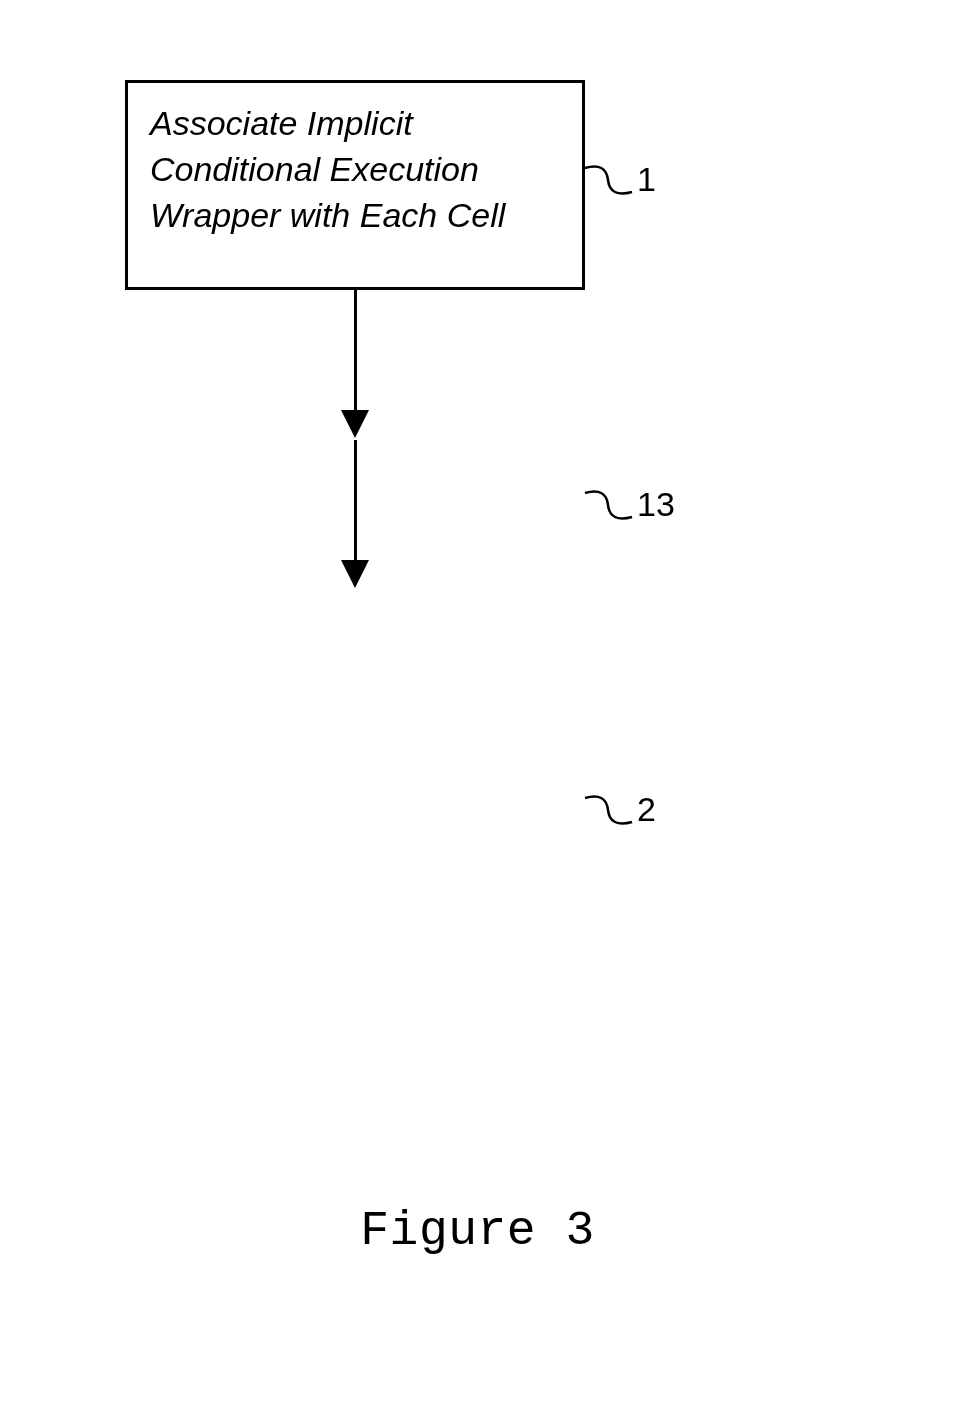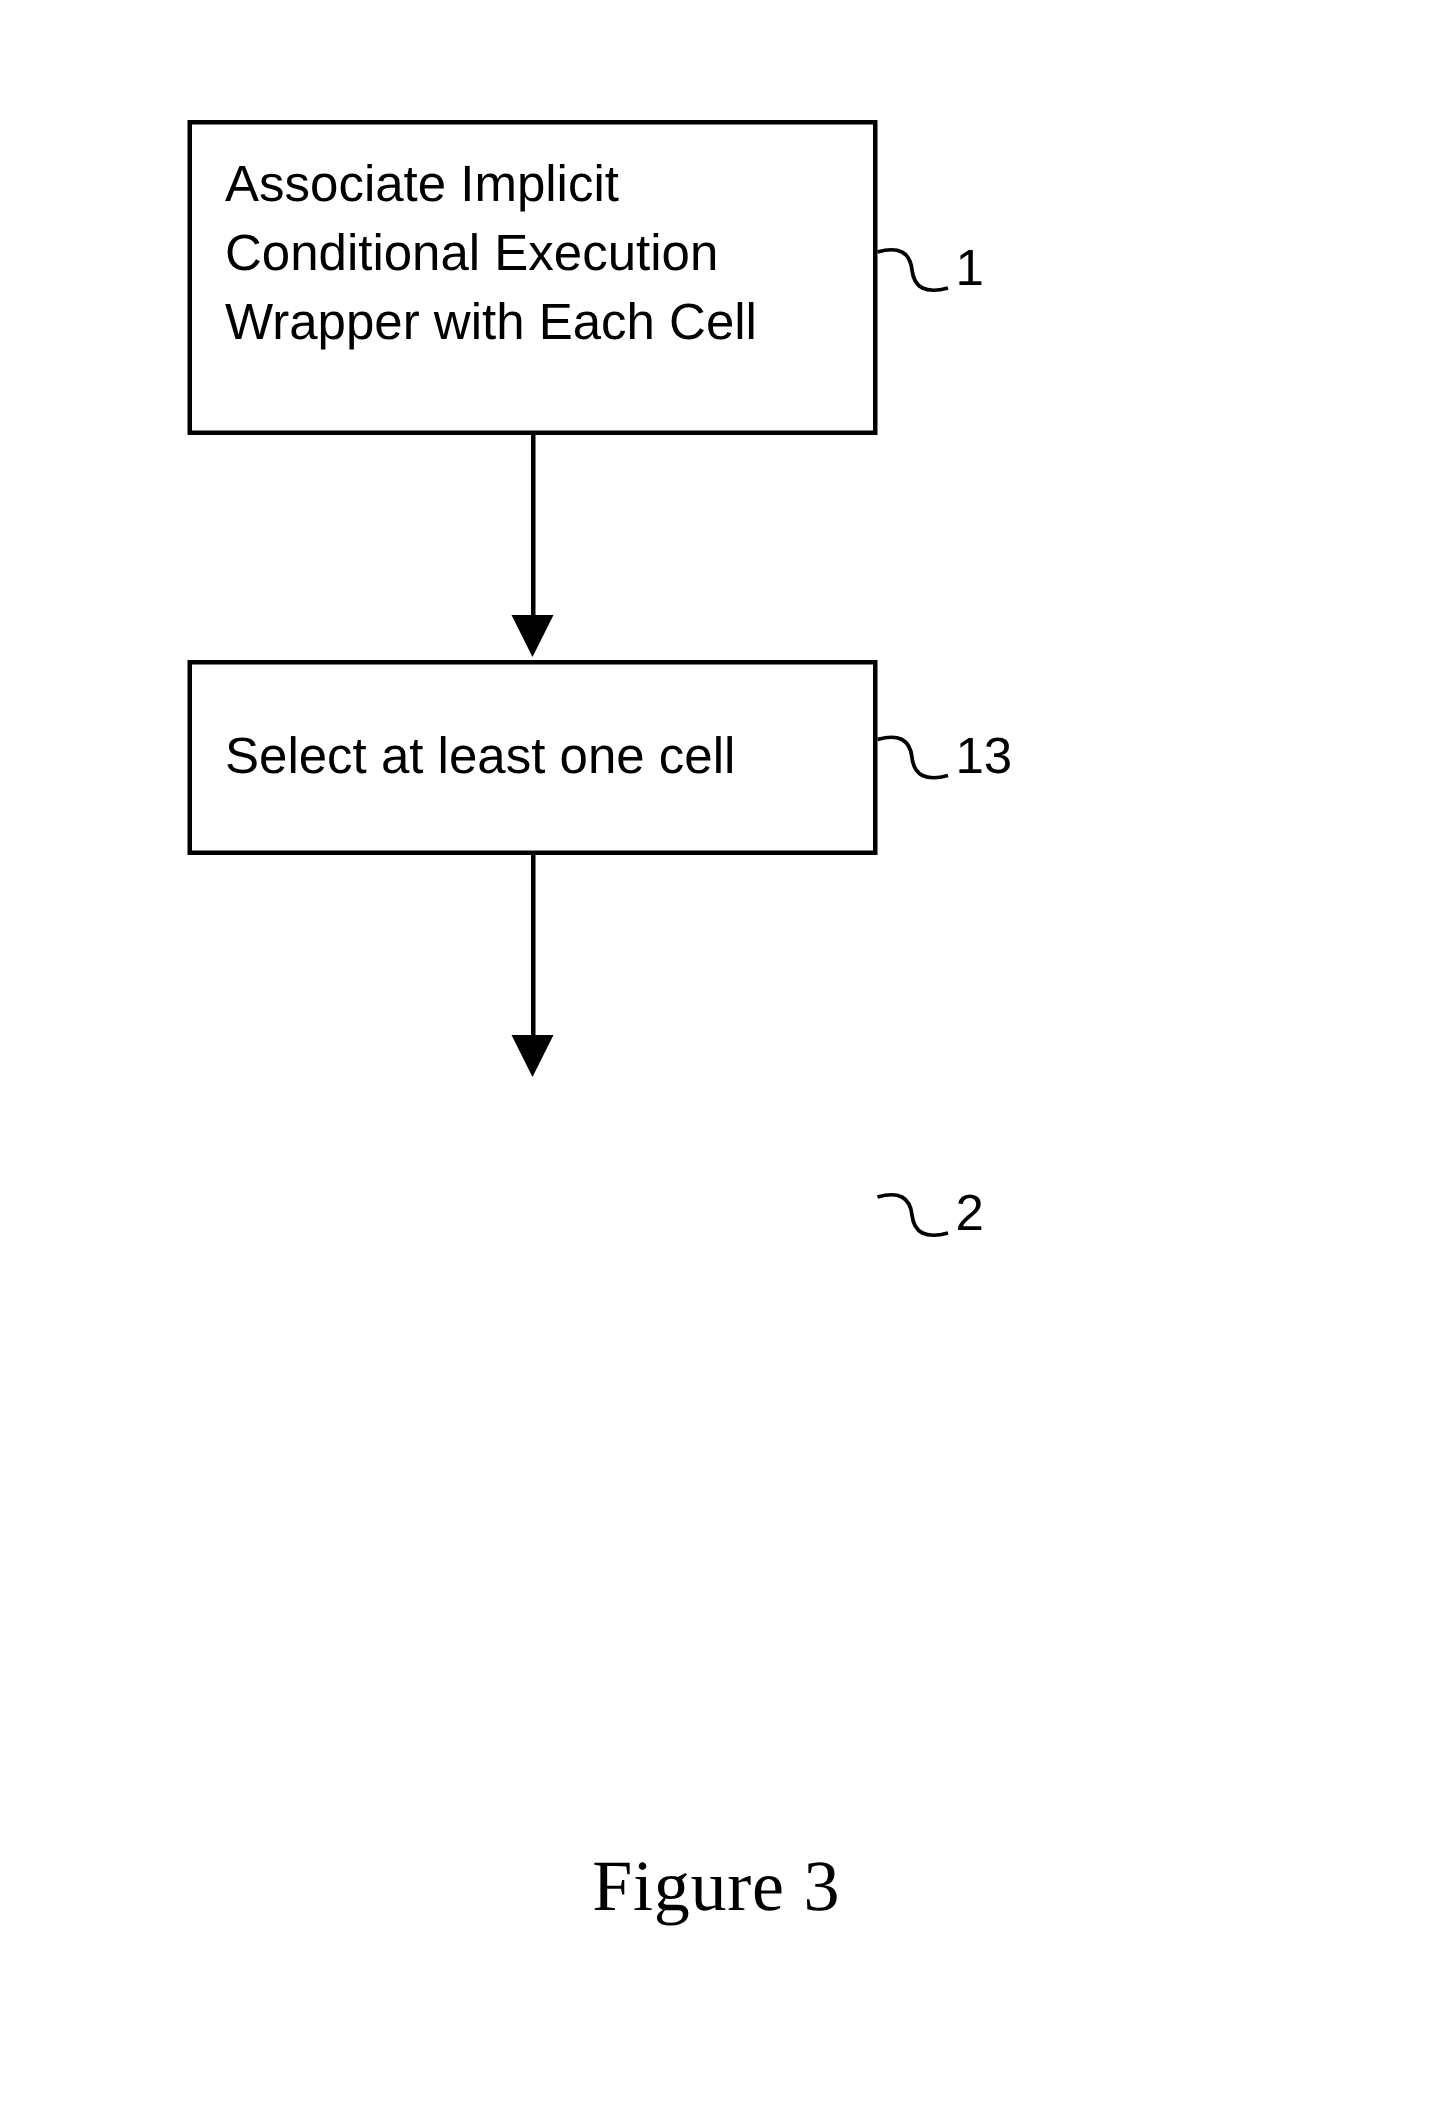--- a/index.html
+++ b/index.html
@@ -18,20 +18,21 @@
     }
     .box {
       border: 3px solid #000;
       background: #fff;
       padding: 18px 22px;
       font-size: 34px;
       line-height: 1.35;
       width: 460px;
       box-sizing: border-box;
       position: relative;
+      font-style: italic;
     }
     .box-1 {
       height: 210px;
     }
     .box-2 {
       height: 130px;
       display: flex;
       align-items: center;
     }
     .box-3 {
@@ -60,24 +61,24 @@
       border-top: 28px solid #000;
     }
     .label {
       position: absolute;
       font-size: 34px;
       left: 625px;
     }
     .figure-caption {
       position: absolute;
       font-size: 48px;
-      font-family: Liberation Serif, serif;
+      font-family: Liberation Mono, monospace;
       left: 50%;
       transform: translateX(-50%);
-      top: 1230px;
+      top: 1204px;
       letter-spacing: 0.5px;
     }
     .curve {
       position: absolute;
     }
   </style>
 </head>
 <body>
 
 <div class="flowchart">
@@ -89,23 +90,20 @@
   <svg class="curve" style="left:459px; top:80px;" width="50" height="40">
     <path d="M 1 8 Q 22 2, 24 20 Q 26 38, 48 32" stroke="#000" stroke-width="2.5" fill="none"></path>
   </svg>
   <div class="label" style="top:80px; left:512px;">1</div>
 
   <div class="arrow-container">
     <div class="arrow-line"></div>
     <div class="arrow-head"></div>
   </div>
 
-  <div class="box box-2">
-    <span>Select at least one cell</span>
-  </div>
 
   <svg class="curve" style="left:459px; top:405px;" width="50" height="40">
     <path d="M 1 8 Q 22 2, 24 20 Q 26 38, 48 32" stroke="#000" stroke-width="2.5" fill="none"></path>
   </svg>
   <div class="label" style="top:405px; left:512px;">13</div>
 
   <div class="arrow-container">
     <div class="arrow-line"></div>
     <div class="arrow-head"></div>
   </div>

